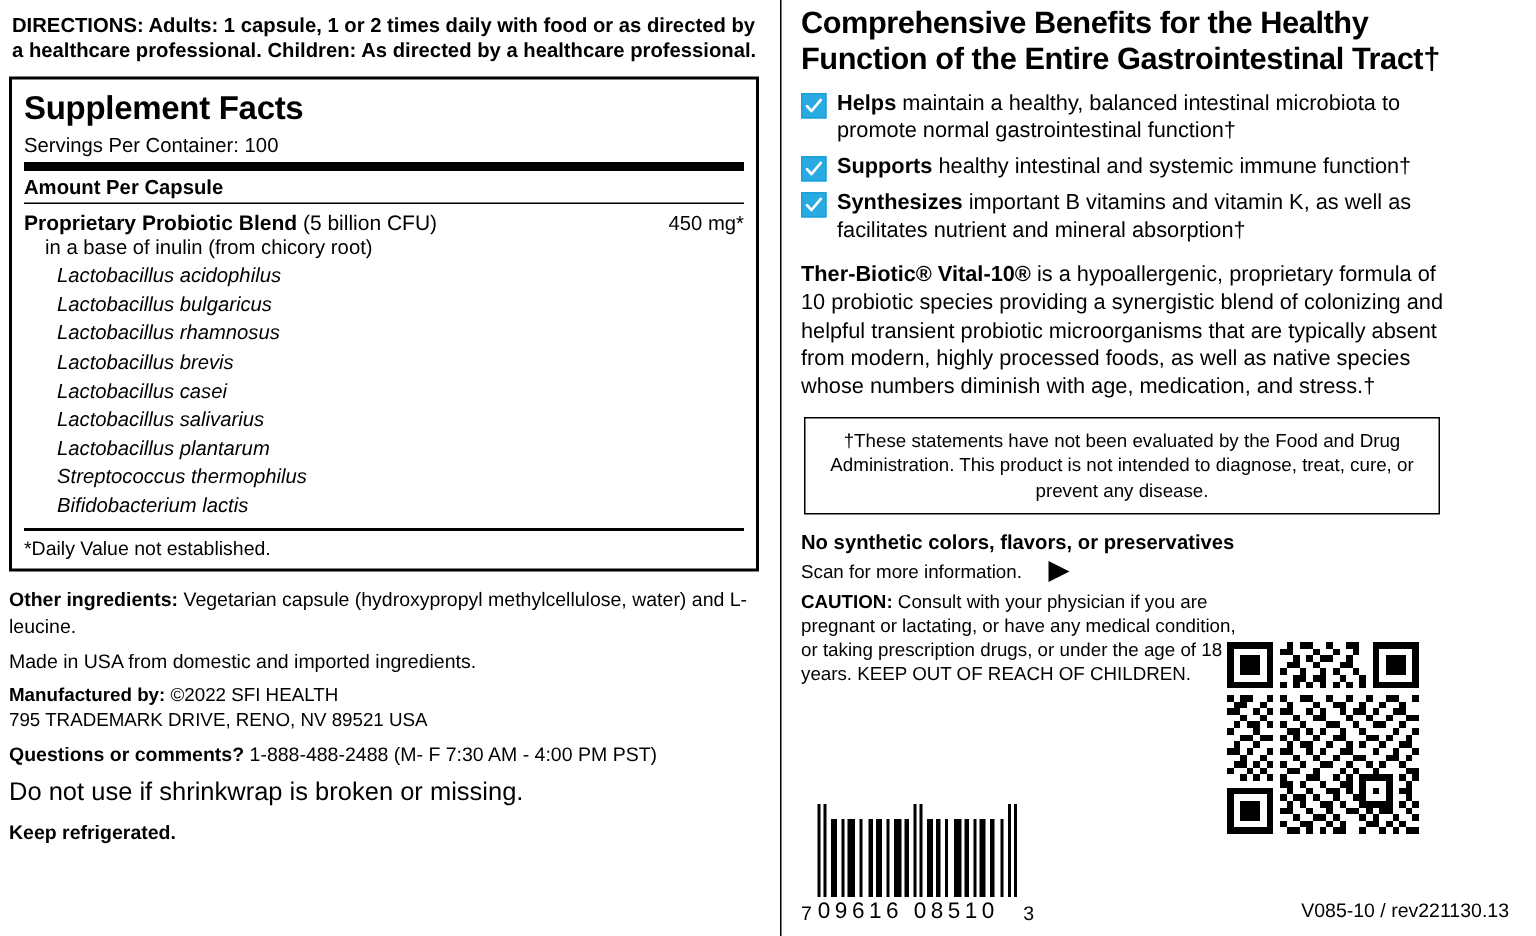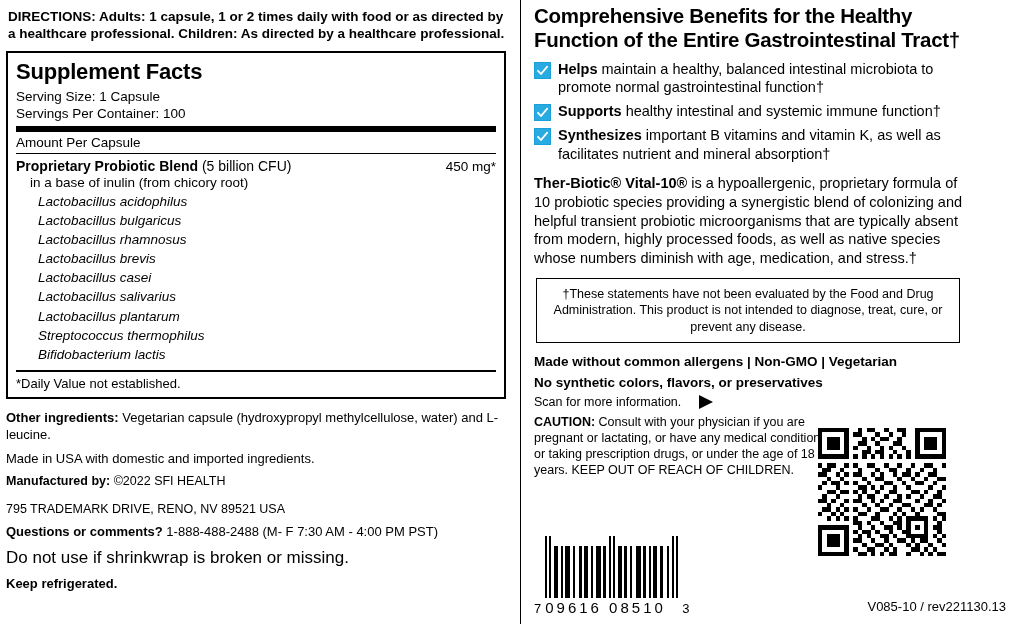--- a/index.html
+++ b/index.html
@@ -40,21 +40,21 @@
     margin: 2px 0 3px 0;
   }
   .sf-line {
     font-size: 13.5px;
     line-height: 1.3;
   }
   .rule-med  { border-bottom: 6px solid #000; margin: 3px 0 3px 0; }
   .rule-thin2{ border-bottom: 1px solid #000; margin: 3px 0 4px 0; }
   .amount {
     font-size: 13.5px;
-    font-weight: normal;
+    font-weight: bold;
     margin: 1px 0 2px 0;
   }
   .blend-row {
     display: flex;
     justify-content: space-between;
     align-items: baseline;
     font-size: 14px;
   }
   .blend-name { font-weight: bold; }
   .blend-name .cfu { font-weight: normal; }
@@ -204,21 +204,20 @@
 <body>
 
 <div class="page">
 
   <div class="left">
 
     <div class="directions">DIRECTIONS: Adults: 1 capsule, 1 or 2 times daily with food or as directed by a healthcare professional. Children: As directed by a healthcare professional.</div>
 
     <div class="sf-box">
       <div class="sf-title">Supplement Facts</div>
-      <div class="sf-line">Serving Size: 1 Capsule</div>
       <div class="sf-line">Servings Per Container: 100</div>
 
       <div class="rule-med"></div>
       <div class="amount">Amount Per Capsule</div>
       <div class="rule-thin2"></div>
 
       <div class="blend-row">
         <div class="blend-name">
           <span>Proprietary Probiotic Blend</span>
           <span class="cfu">(5 billion CFU)</span>
@@ -240,22 +239,22 @@
       </ul>
 
       <div class="dv-rule"></div>
       <div class="dv-note">*Daily Value not established.</div>
     </div>
 
     <div class="below">
       <p>
         <span class="b">Other ingredients:</span><span> Vegetarian capsule (hydroxypropyl methylcellulose, water) and L-leucine.</span>
       </p>
-      <p>Made in USA with domestic and imported ingredients.</p>
-      <p class="mfr" style="margin-bottom:12px;">
+      <p>Made in USA from domestic and imported ingredients.</p>
+      <p class="mfr" style="margin-bottom:0;">
         <span class="b">Manufactured by:</span><span> ©2022 SFI HEALTH</span>
       </p>
       <p class="mfr">795 TRADEMARK DRIVE, RENO, NV 89521 USA</p>
       <p class="questions">
         <span class="b">Questions or comments?</span><span> 1-888-488-2488 (M- F 7:30 AM - 4:00 PM PST)</span>
       </p>
       <p class="shrink">Do not use if shrinkwrap is broken or missing.</p>
       <p class="keep">Keep refrigerated.</p>
     </div>
   </div>
@@ -292,21 +291,20 @@
       </span>
       <span class="benefit-text"><b>Synthesizes</b><span> important B vitamins and vitamin K, as well as facilitates nutrient and mineral absorption†</span></span>
     </div>
 
     <div class="para">
       <b>Ther-Biotic® Vital-10®</b><span> is a hypoallergenic, proprietary formula of 10 probiotic species providing a synergistic blend of colonizing and helpful transient probiotic microorganisms that are typically absent from modern, highly processed foods, as well as native species whose numbers diminish with age, medication, and stress.†</span>
     </div>
 
     <div class="disclaimer">†These statements have not been evaluated by the Food and Drug Administration. This product is not intended to diagnose, treat, cure, or prevent any disease.</div>
 
-    <div class="allergen">Made without common allergens | Non-GMO | Vegetarian</div>
     <div class="allergen">No synthetic colors, flavors, or preservatives</div>
 
     <div class="scan">
       <span>Scan for more information.</span>
       <span class="arrow"></span>
     </div>
 
     <div class="caution">
       <span class="b">CAUTION:</span><span>  Consult with your physician if you are pregnant or lactating, or have any medical condition, or taking prescription drugs, or under the age of 18 years. KEEP OUT OF REACH OF CHILDREN.</span>
     </div>

